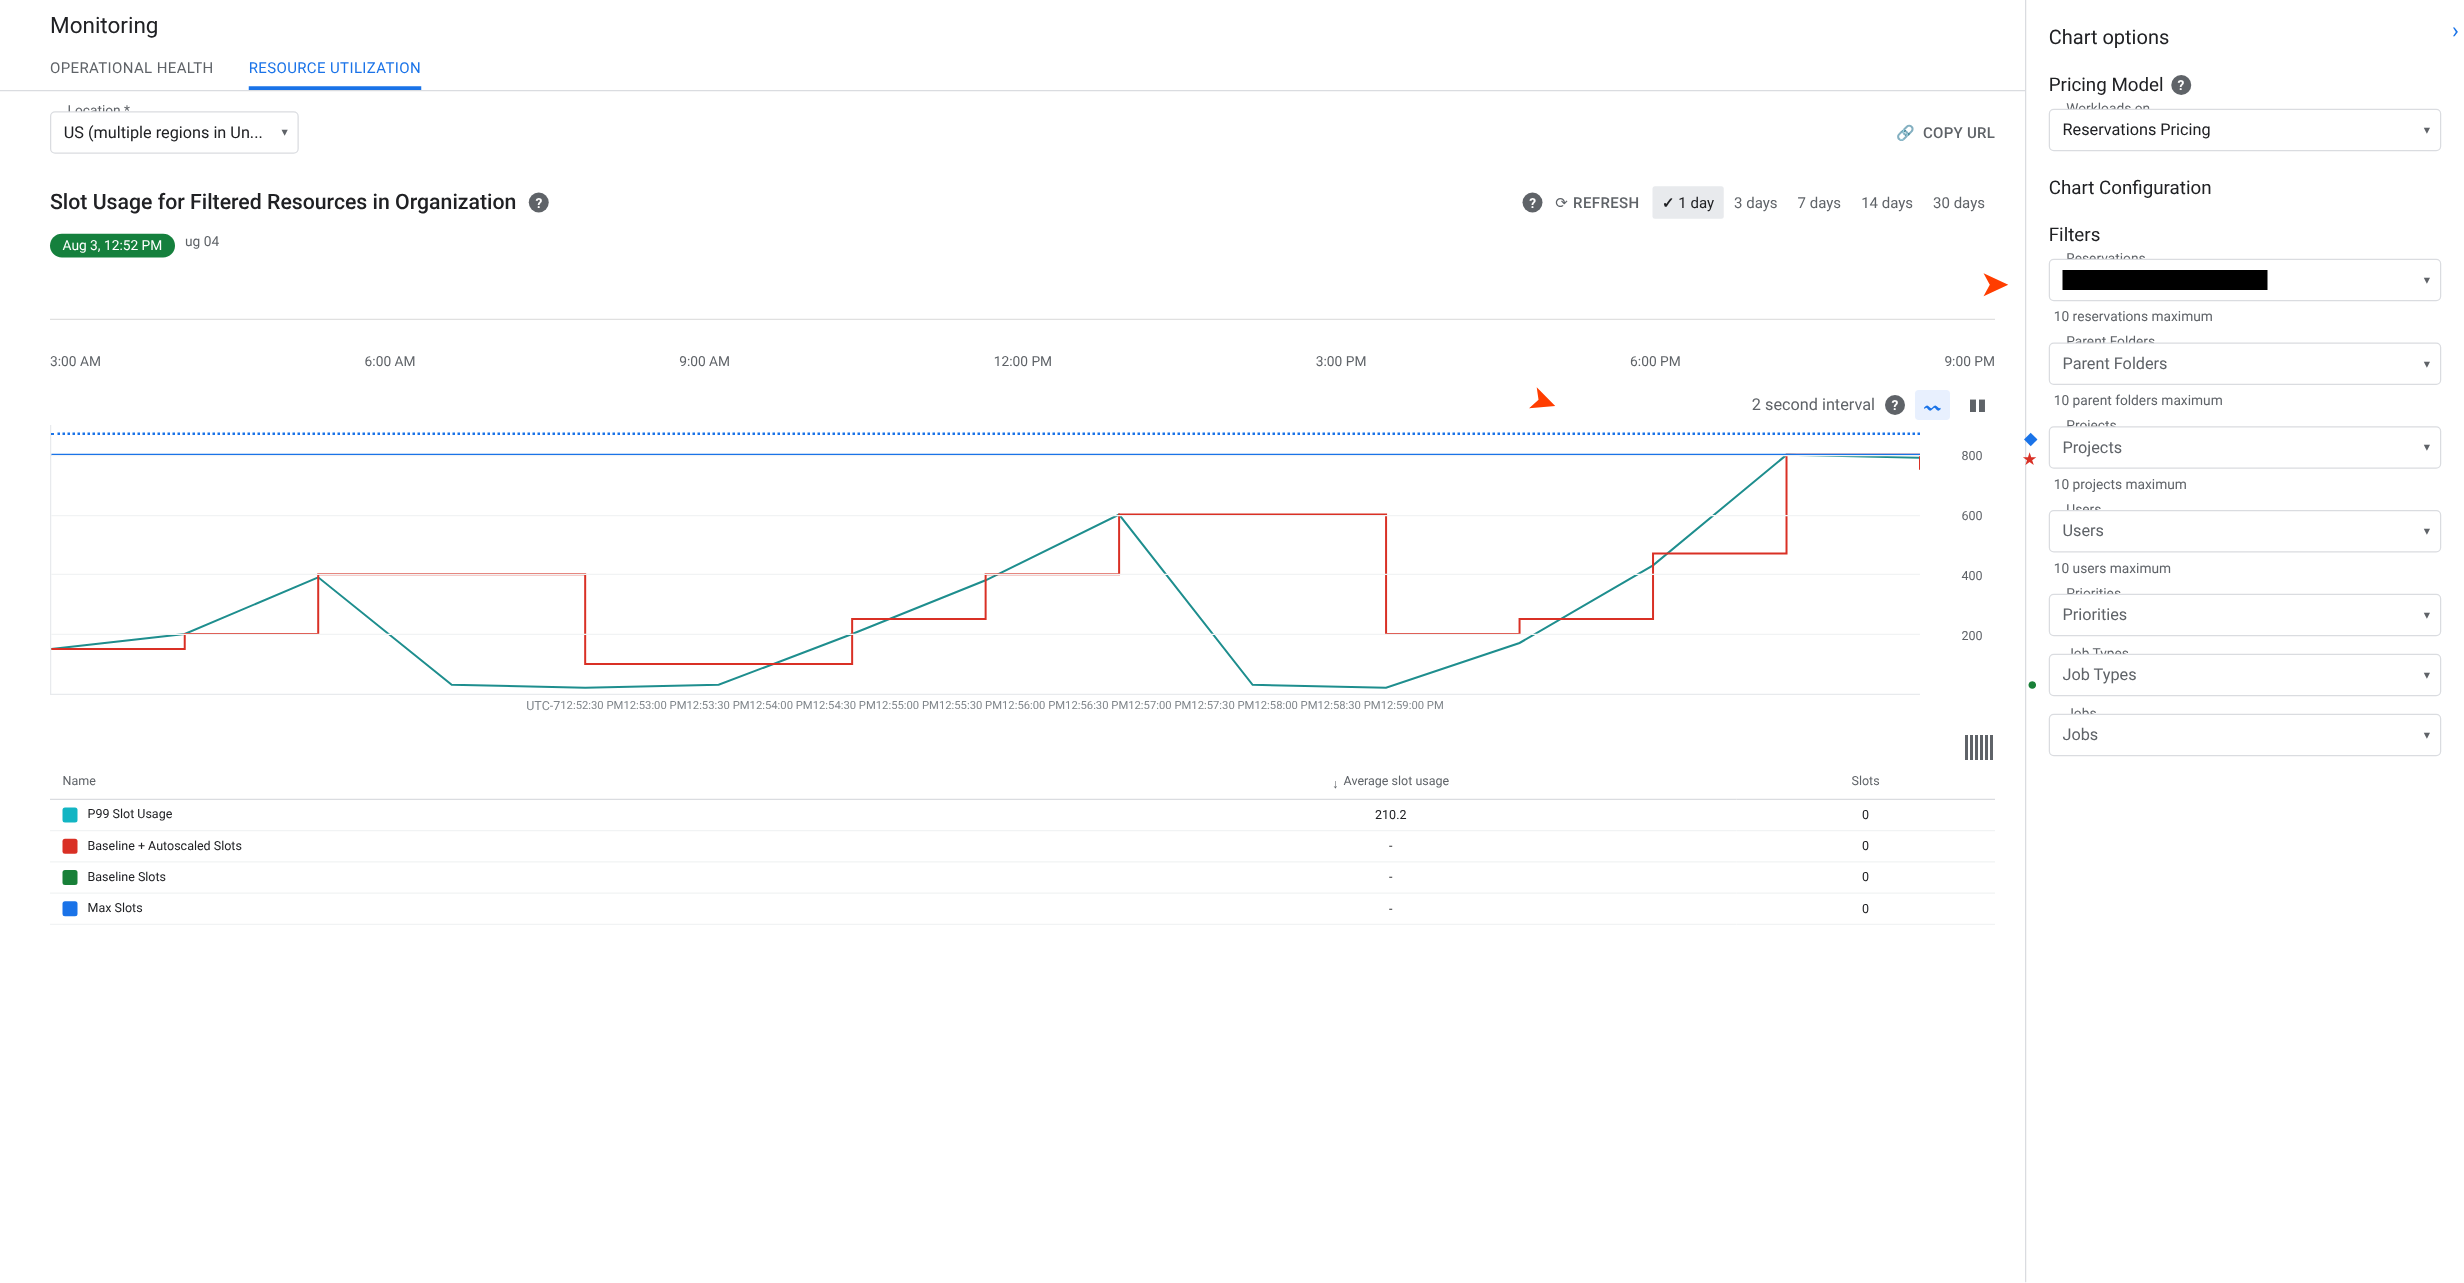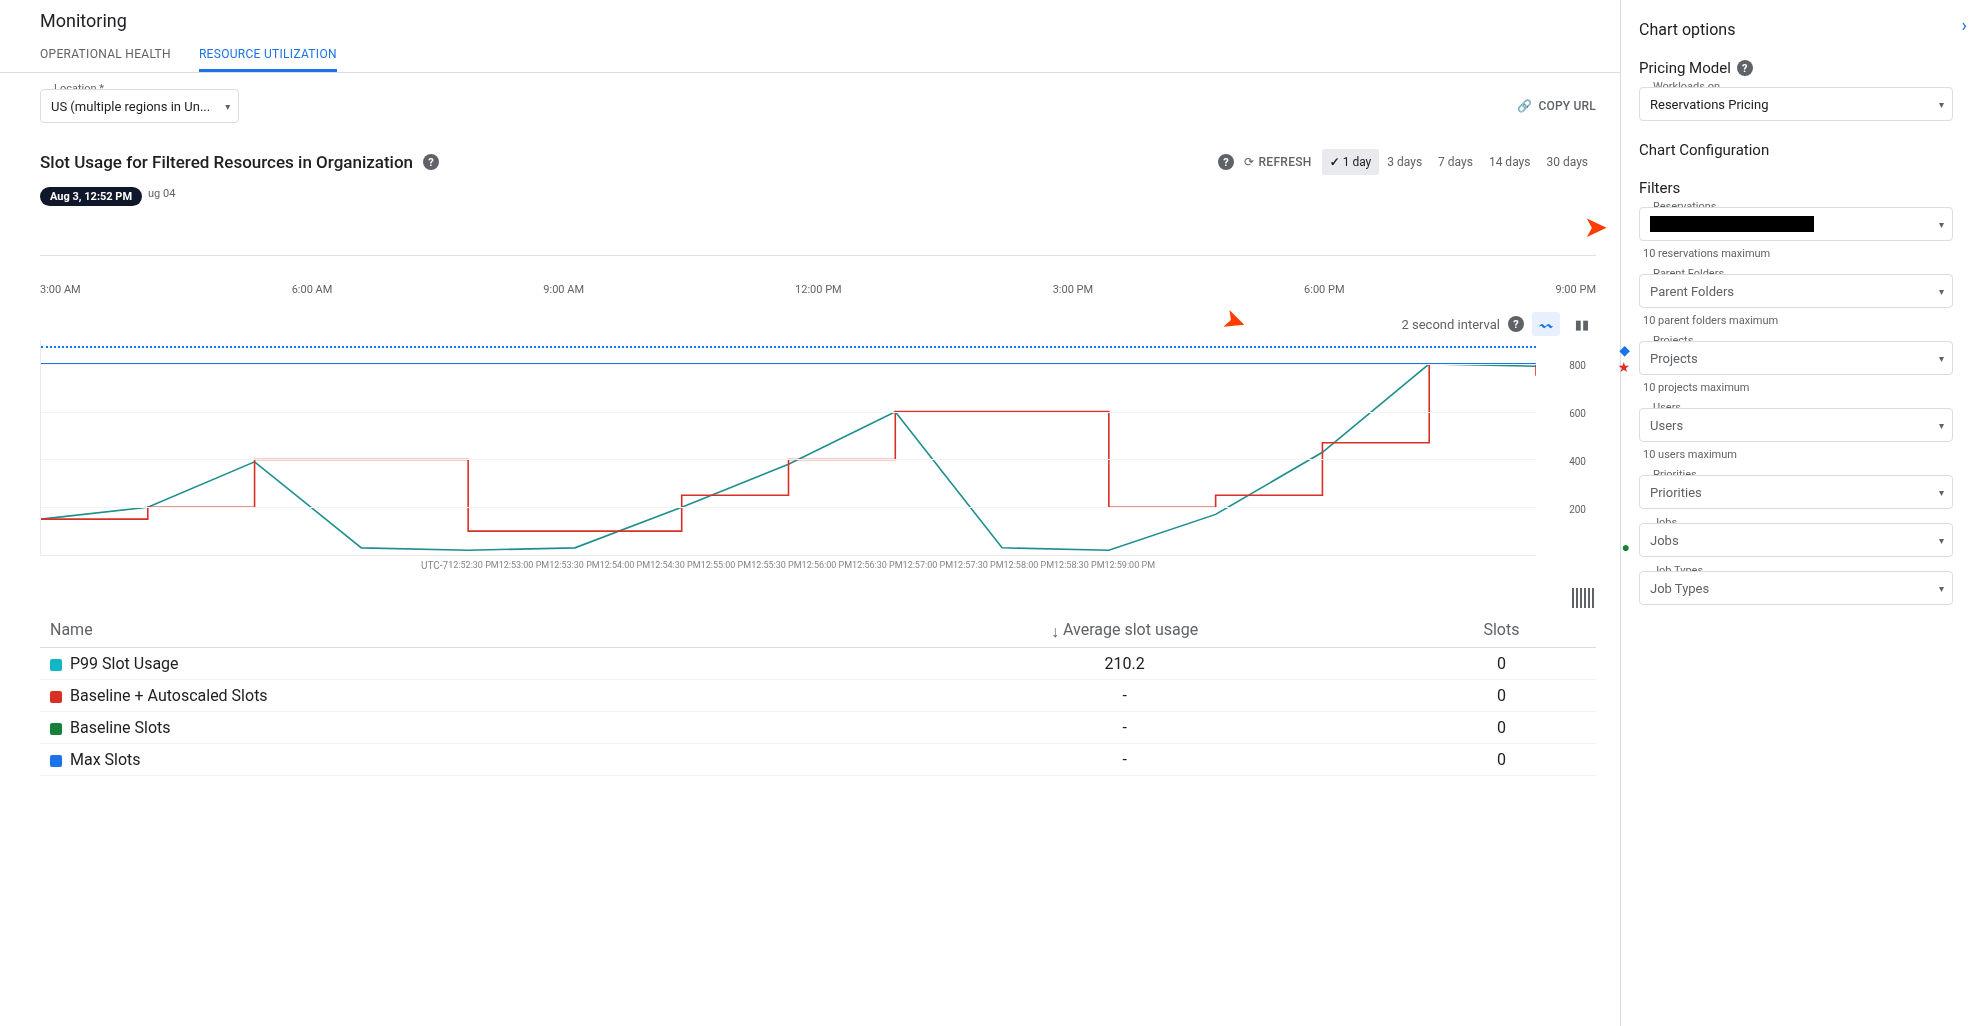--- a/index.html
+++ b/index.html
@@ -48,21 +48,21 @@
   .help{width:16px;height:16px;border-radius:50%;background:#5f6368;color:#fff;font-size:11px;display:inline-flex;align-items:center;justify-content:center;font-weight:700;flex:0 0 auto;cursor:pointer}
   .refresh{display:flex;align-items:center;gap:4px;color:var(--muted);font-size:12px;font-weight:500;letter-spacing:.3px;cursor:pointer}
   .ranges{display:flex;gap:0;font-size:12px;color:var(--muted)}
   .range{padding:6px 8px;cursor:pointer;border-radius:2px}
   .range.active{background:#e8eaed;color:var(--text)}
   .range.active::before{content:"✓ ";font-weight:700}
 
   
   .timeline{position:relative;height:20px;margin:80px 0 6px;border-top:1px solid #e0e0e0}
   .time-ticks{display:flex;justify-content:space-between;font-size:11px;color:var(--muted);margin-top:8px}
-  .time-chip{position:absolute;left:0;top:-12px;background:#0f172a;color:#fff;border-radius:12px;padding:3px 10px;font-size:11px;font-weight:700;z-index:2}
+  .time-chip{position:absolute;left:0;top:-12px;background:#15803d;color:#fff;border-radius:12px;padding:3px 10px;font-size:11px;font-weight:400;z-index:2}
   .aug04{position:absolute;left:108px;top:-12px;font-size:11px;color:var(--muted)}
 
   .interval-row{display:flex;justify-content:flex-end;align-items:center;gap:8px;margin:16px 0 4px}
   .interval-row .lbl{font-size:13px;color:var(--muted)}
   .viewbtn{width:28px;height:24px;display:flex;align-items:center;justify-content:center;border-radius:3px;cursor:pointer;color:var(--muted)}
   .viewbtn.active{background:#e8f0fe;color:var(--blue)}
 
   
   .chartwrap{position:relative;height:240px}
   .plot{position:absolute;left:0;right:60px;top:0;bottom:24px;border-left:1px solid #e8eaed;border-bottom:1px solid #e8eaed}
@@ -71,21 +71,21 @@
   .grid-h{position:absolute;left:0;right:0;border-top:1px solid #f1f3f4}
   .maxline{position:absolute;left:0;right:0;border-top:2px dotted #1a73e8}
   .marker{position:absolute;right:-34px;font-size:14px}
   .xlabels{position:absolute;left:0;right:60px;bottom:0;height:20px;display:flex;justify-content:center;font-size:9px;color:var(--muted2);white-space:nowrap}
   .utc{font-size:10px;color:var(--muted2)}
   svg.lines{position:absolute;inset:0;width:100%;height:100%}
 
   .tbltools{display:flex;justify-content:flex-end;margin:8px 0 0}
   .colbtn{width:24px;height:20px;background:repeating-linear-gradient(90deg,#5f6368 0 2px,transparent 2px 4px);cursor:pointer}
 
-  table.legend{width:100%;border-collapse:collapse;font-size:16px;margin-top:4px}
+  table.legend{width:100%;border-collapse:collapse;font-size:10px;margin-top:4px}
   table.legend th{font-weight:400;color:var(--muted);text-align:left;border-bottom:1px solid var(--border);padding:8px 10px}
   table.legend th.right,table.legend td.right{text-align:center}
   table.legend td{padding:6px 10px;border-bottom:1px solid #f1f3f4}
   .swatch{display:inline-block;width:12px;height:12px;border-radius:2px;vertical-align:middle;margin-right:8px}
   .sortarr{display:inline-block;transform:translateY(2px);margin-right:4px}
 
   
   .side h2{font-size:16px;font-weight:400;margin:6px 0 16px}
   .side h3{font-size:15px;font-weight:400;display:flex;align-items:center;gap:6px;margin:20px 0 10px}
   .side .chev{position:absolute;right:4px;top:14px;color:var(--blue);font-size:18px;cursor:pointer}
@@ -294,25 +294,25 @@
           <div class="field-hint">10 users maximum</div>
         </div>
         <div>
           <div class="field full">
             <span class="field-label">Priorities</span>
             <div class="field-box" style="color: rgb(95, 99, 104);">Priorities</div>
           </div>
         </div>
         <div>
           <div class="field full">
+            <span class="field-label">Job Types</span>
+            <div class="field-box" style="color: rgb(95, 99, 104);">Job Types</div>
+          </div>
+        </div>
+        <div>
+          <div class="field full">
             <span class="field-label">Jobs</span>
             <div class="field-box" style="color: rgb(95, 99, 104);">Jobs</div>
           </div>
         </div>
-        <div>
-          <div class="field full">
-            <span class="field-label">Job Types</span>
-            <div class="field-box" style="color: rgb(95, 99, 104);">Job Types</div>
-          </div>
-        </div>
       </div>
   </div>
 </div>
 
 </body></html>

